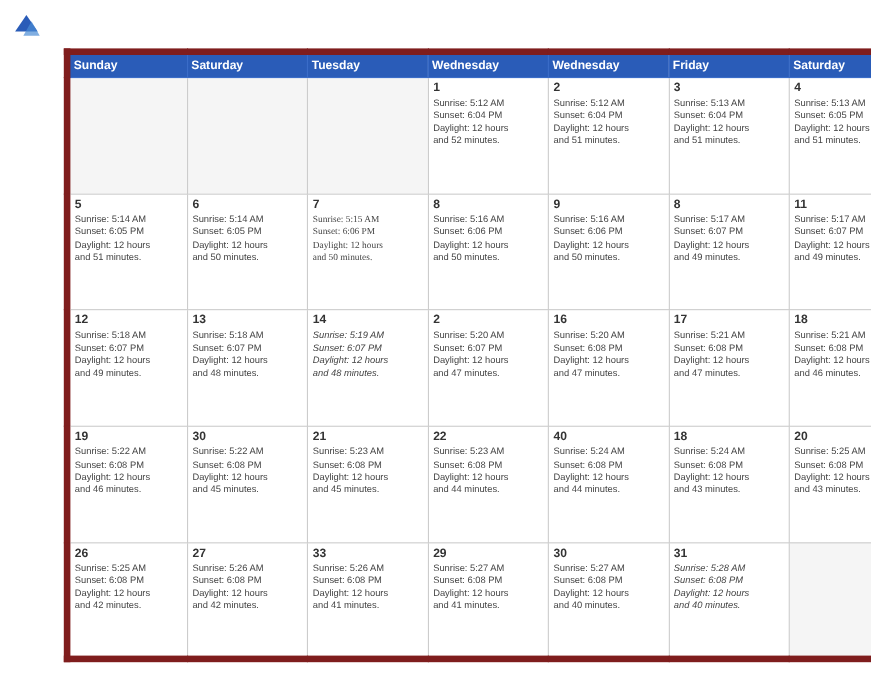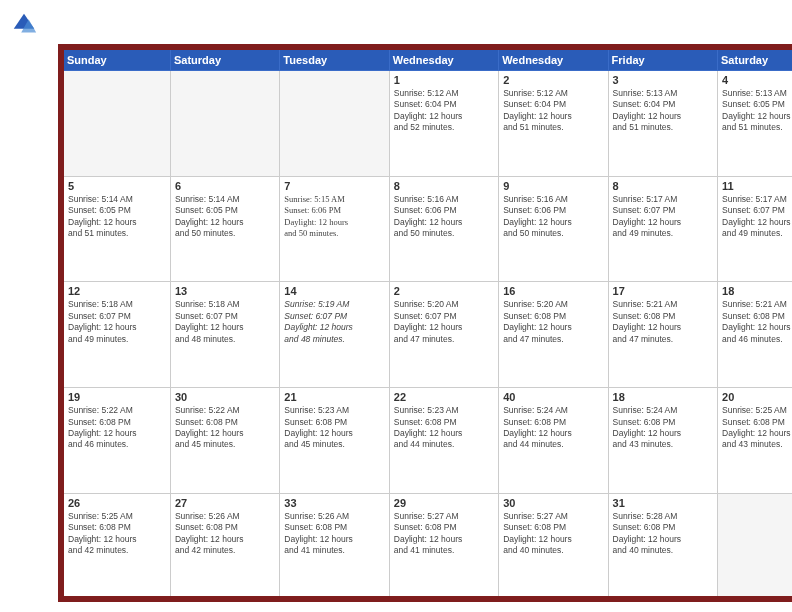--- a/index.html
+++ b/index.html
@@ -352,21 +352,21 @@
           </td>
           <td>
             <div class="day-num">30</div>
             <div class="day-info" style="white-space: pre-line;">Sunrise: 5:27 AM
 Sunset: 6:08 PM
 Daylight: 12 hours
 and 40 minutes.</div>
           </td>
           <td>
             <div class="day-num">31</div>
-            <div class="day-info" style="white-space: pre-line;">Sunrise: 5:28 AM
+            <div class="day-info" style="white-space: pre-line; font-style: italic;">Sunrise: 5:28 AM
 Sunset: 6:08 PM
 Daylight: 12 hours
 and 40 minutes.</div>
           </td>
           <td class="empty"></td>
         </tr>
       </tbody>
   </table>
 </div>
 

